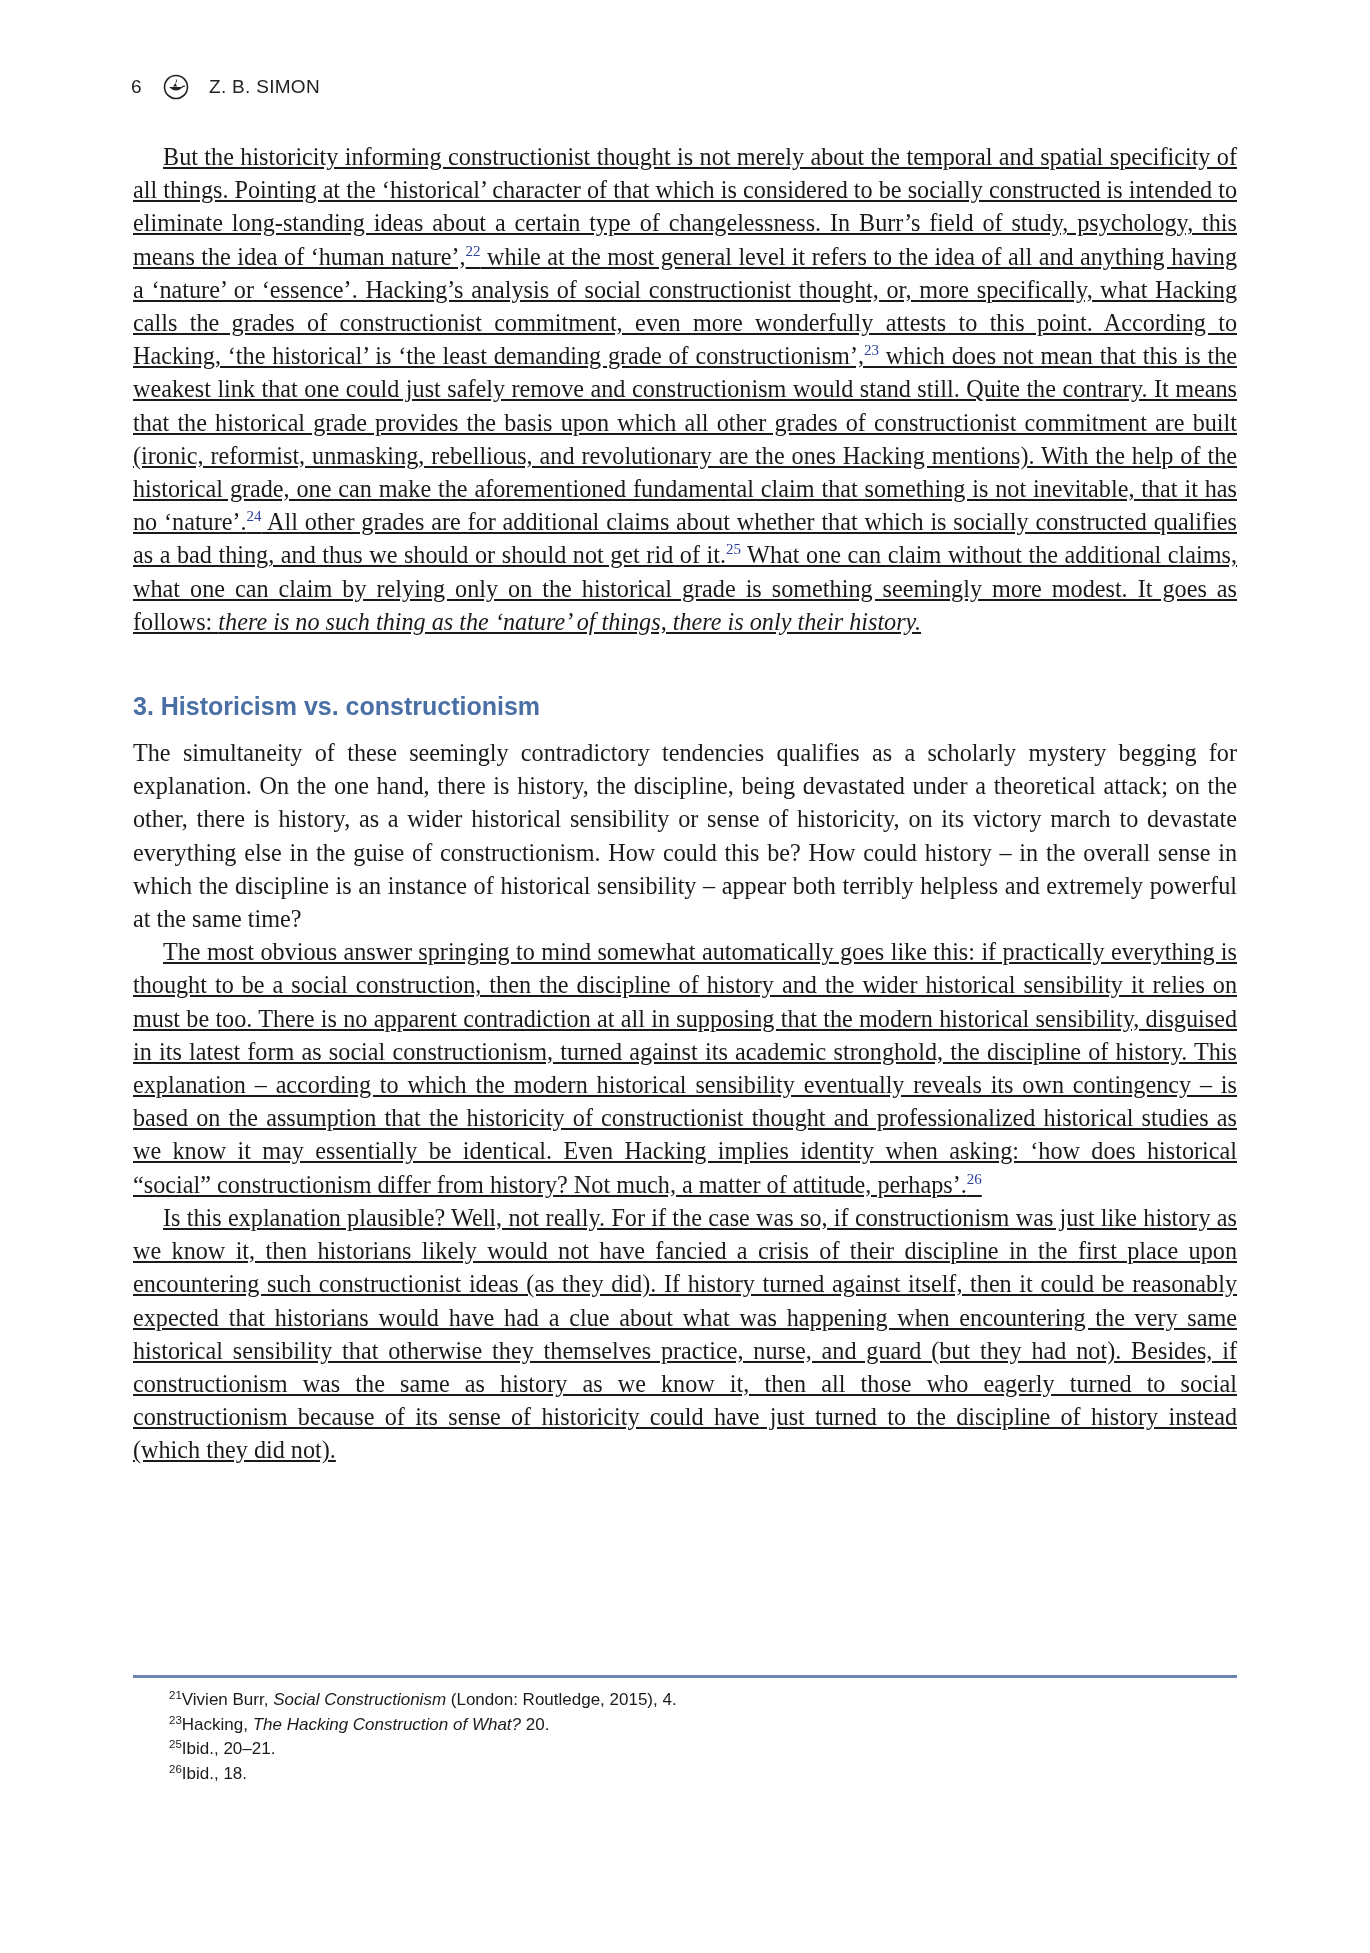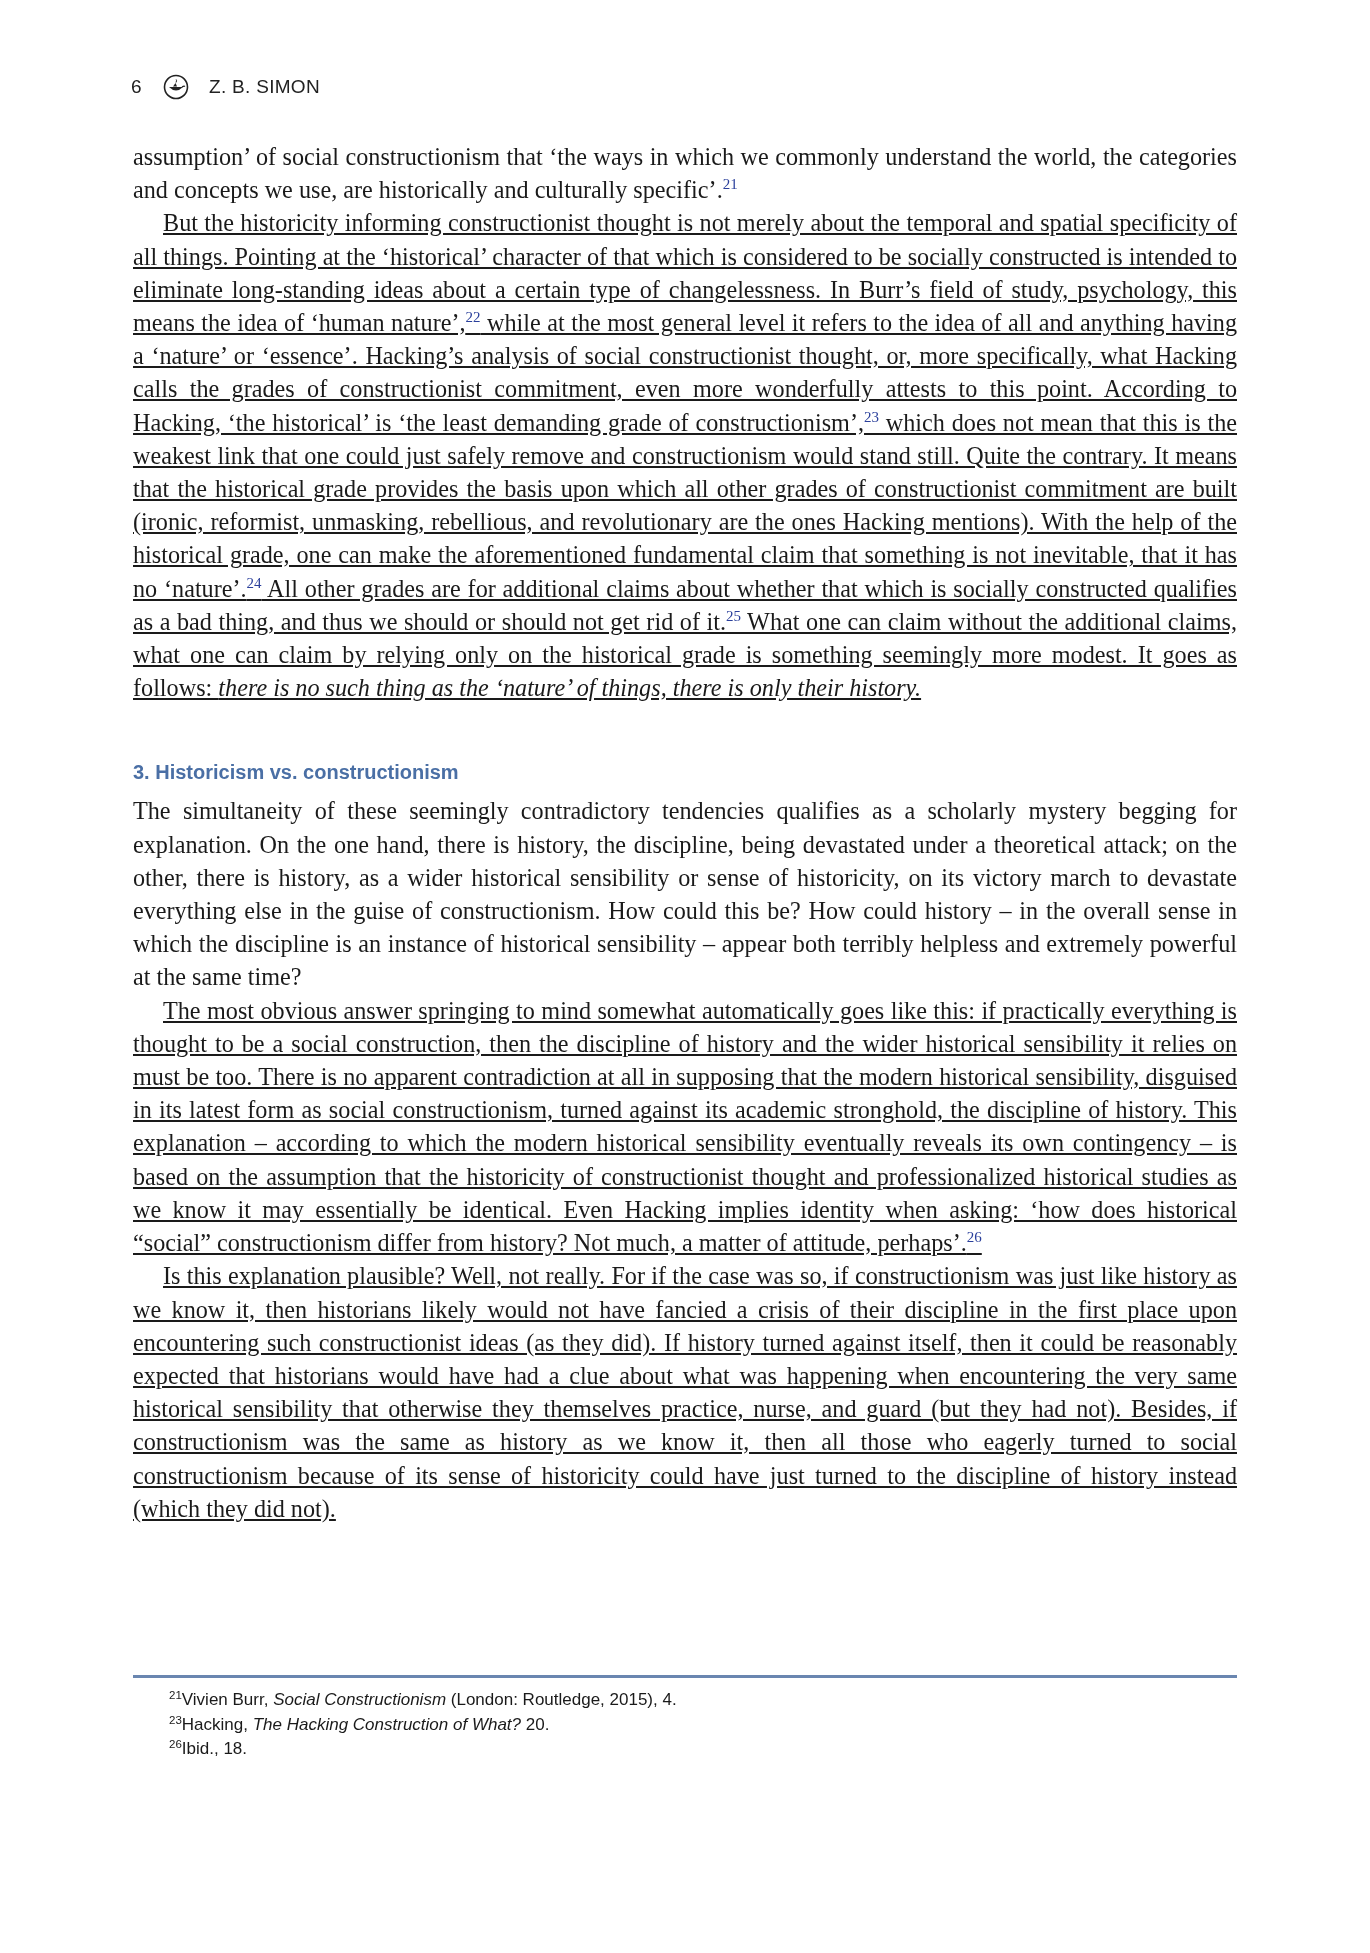--- a/index.html
+++ b/index.html
@@ -14,22 +14,22 @@
 
   .body-text { position: absolute; left: 133px; width: 1104px; top: 140px;
     font-family: "Liberation Serif", serif; font-size: 24.2px; line-height: 33.2px; color: #1a1a1a;
     text-align: justify; }
   .body-text p { margin: 0; }
   .body-text p.indent { text-indent: 30px; text-decoration: underline; }
   .body-text p.noindent { text-indent: 0; }
   sup.fn { color: #2a3f9b; font-size: 15px; line-height: 0; vertical-align: 9px; }
   em { font-style: italic; }
 
-  .section-head { margin: 52px 0 5px 0; font-family: "Liberation Sans", sans-serif; font-weight: bold;
-    font-size: 20px; color: #4a6fa5; text-align: left; line-height: 33px; }
+  .section-head { margin: 52px 0 13px 0; font-family: "Liberation Sans", sans-serif; font-weight: bold;
+    font-size: 25px; color: #4a6fa5; text-align: left; line-height: 33px; }
 
   .fn-rule { position: absolute; left: 133px; top: 1675px; width: 1104px; height: 3px; background: #6a86b0; }
   .footnotes { position: absolute; left: 133px; top: 1688px; width: 1100px;
     font-family: "Liberation Sans", sans-serif; font-size: 17px; line-height: 24.5px; color: #1a1a1a; }
   .footnotes .fn-item { white-space: nowrap; margin-left: 36px; }
   .footnotes sup { font-size: 11.5px; vertical-align: 6px; line-height: 0; }
 </style>
 </head>
 <body>
 
@@ -44,30 +44,30 @@
         <path d="M10 12.5 L12.5 9 L14 12.5 Z" fill="#222"></path>
         <path d="M13 8.5 Q14 6.5 13.2 5.5" fill="none" stroke="#222" stroke-width="1"></path>
         <path d="M19 13 Q21 11.5 22 12.5" fill="none" stroke="#222" stroke-width="1.2"></path>
       </svg>
     </span>
     <span class="author">Z. B. SIMON</span>
   </div>
 
   <div class="body-text">
     <div id="top-paras">
-        <p class="noindent"><span>assumption’ of social constructionism that ‘the ways in which we commonly understand the world, the categories and concepts we use, are historically and culturally specific’.</span><sup class="fn">21</sup></p>
         <p class="indent"><span>But the historicity informing constructionist thought is not merely about the temporal and spatial specificity of all things. Pointing at the ‘historical’ character of that which is considered to be socially constructed is intended to eliminate long-standing ideas about a certain type of changelessness. In Burr’s field of study, psychology, this means the idea of ‘human nature’,</span><sup class="fn">22</sup><span> while at the most general level it refers to the idea of all and anything having a ‘nature’ or ‘essence’. Hacking’s analysis of social constructionist thought, or, more specifically, what Hacking calls the grades of constructionist com­mitment, even more wonderfully attests to this point. According to Hacking, ‘the historical’ is ‘the least demanding grade of constructionism’,</span><sup class="fn">23</sup><span> which does not mean that this is the weakest link that one could just safely remove and constructionism would stand still. Quite the contrary. It means that the historical grade provides the basis upon which all other grades of constructionist commitment are built (ironic, reformist, unmasking, rebellious, and revolutionary are the ones Hacking men­tions). With the help of the historical grade, one can make the aforementioned fundamental claim that something is not inevitable, that it has no ‘nature’.</span><sup class="fn">24</sup><span> All other grades are for additional claims about whether that which is socially constructed qualifies as a bad thing, and thus we should or should not get rid of it.</span><sup class="fn">25</sup><span> What one can claim without the additional claims, what one can claim by relying only on the historical grade is something seemingly more modest. It goes as follows: </span><em>there is no such thing as the ‘nature’ of things, there is only their history.</em></p>
       </div>
     <h2 class="section-head">3. Historicism vs. constructionism</h2>
     <div id="section-paras">
         <p class="noindent"><span>The simultaneity of these seemingly contradictory tendencies qualifies as a scholarly mystery begging for explanation. On the one hand, there is history, the discipline, being devastated under a theoretical attack; on the other, there is history, as a wider historical sensibility or sense of historicity, on its vic­tory march to devastate everything else in the guise of constructionism. How could this be? How could history – in the overall sense in which the discipline is an instance of historical sensibility – appear both terribly helpless and extremely powerful at the same time?</span></p>
         <p class="indent"><span>The most obvious answer springing to mind somewhat automatically goes like this: if practically everything is thought to be a social construction, then the discipline of history and the wider histori­cal sensibility it relies on must be too. There is no apparent contradiction at all in supposing that the modern historical sensibility, disguised in its latest form as social constructionism, turned against its academic stronghold, the discipline of history. This explanation – according to which the modern historical sensibility eventually reveals its own contingency – is based on the assumption that the historicity of constructionist thought and professionalized historical studies as we know it may essentially be identical. Even Hacking implies identity when asking: ‘how does historical “social” con­structionism differ from history? Not much, a matter of attitude, perhaps’.</span><sup class="fn">26</sup></p>
         <p class="indent"><span>Is this explanation plausible? Well, not really. For if the case was so, if constructionism was just like history as we know it, then historians likely would not have fancied a crisis of their discipline in the first place upon encountering such constructionist ideas (as they did). If history turned against itself, then it could be reasonably expected that historians would have had a clue about what was happening when encountering the very same historical sensibility that otherwise they themselves practice, nurse, and guard (but they had not). Besides, if constructionism was the same as history as we know it, then all those who eagerly turned to social constructionism because of its sense of historicity could have just turned to the discipline of history instead (which they did not).</span></p>
       </div>
   </div>
 
   <div class="fn-rule"></div>
   <div class="footnotes" id="footnotes">
       <div class="fn-item"><sup>21</sup><span>Vivien Burr, </span><em>Social Constructionism</em><span> (London: Routledge, 2015), 4.</span></div>
       <div class="fn-item"><sup>23</sup><span>Hacking, </span><em>The Hacking Construction of What?</em><span> 20.</span></div>
+      <div class="fn-item"><sup>25</sup><span>Ibid., 20–21.</span></div>
       <div class="fn-item"><sup>26</sup><span>Ibid., 18.</span></div>
     </div>
 </div>
 
 </body></html>

